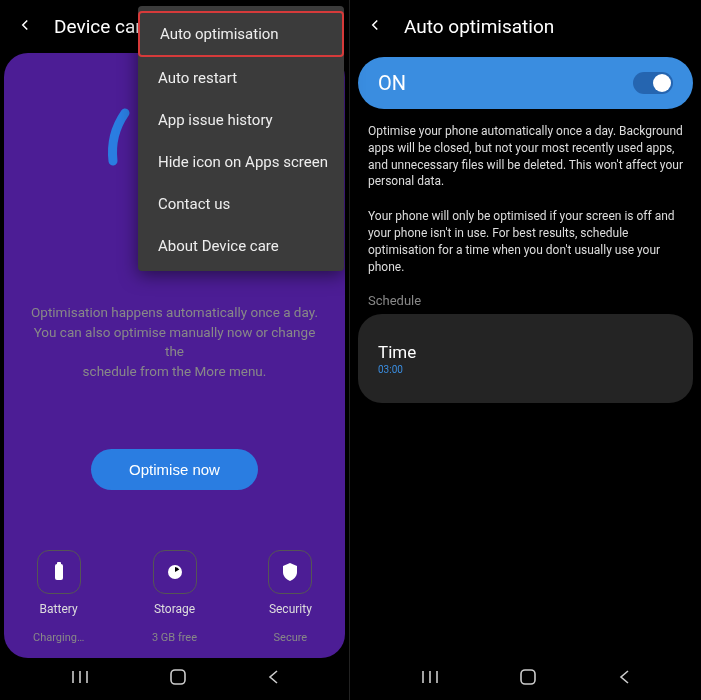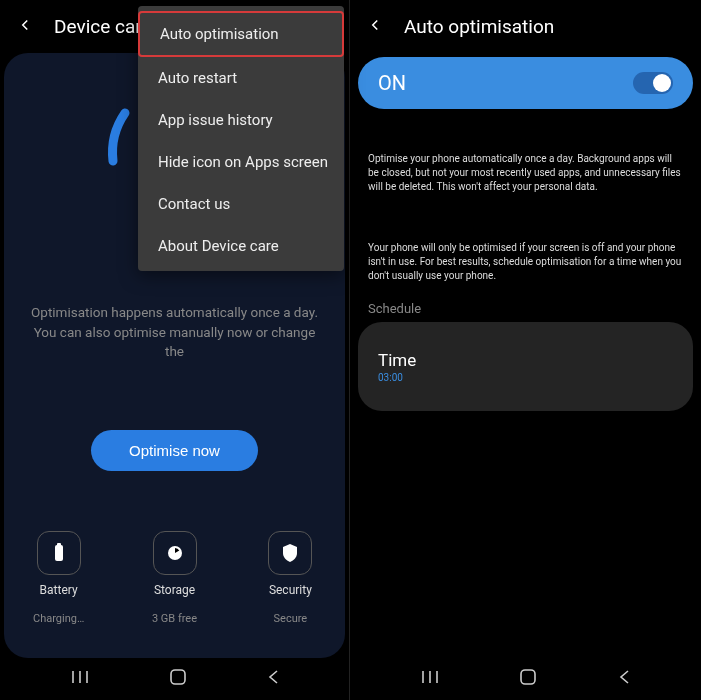--- a/index.html
+++ b/index.html
@@ -32,21 +32,21 @@
     font-size: 22px;
     font-weight: 300;
   }
   .header-title {
     font-size: 19px;
     font-weight: 400;
   }
 
   
   .card {
-    background: #0f172a;
+    background: #4c1d95;
     border-radius: 24px;
     margin: 0 4px;
     flex: 1;
     display: flex;
     flex-direction: column;
     align-items: center;
     padding: 6px 12px 8px;
     position: relative;
   }
   .arc-wrap {
@@ -163,24 +163,23 @@
     position: absolute;
     right: 2px;
     top: 2px;
     width: 18px;
     height: 18px;
     background: #fff;
     border-radius: 50%;
   }
   .desc {
     color: #ddd;
-    font-size: 10px;
+    font-size: 12px;
     line-height: 1.4;
     padding: 0 18px 18px;
-    margin-top: 29px;
   }
   .section-label {
     color: #888;
     font-size: 13px;
     padding: 0 18px 6px;
   }
   .time-card {
     background: #242424;
     border-radius: 24px;
     margin: 0 8px;
@@ -205,20 +204,21 @@
   <div class="card">
     <div class="arc-wrap">
       <svg class="arc-svg" viewBox="0 0 180 110">
         <path d="M 28 98 A 70 70 0 0 1 40 50" fill="none" stroke="#2a7de1" stroke-width="9" stroke-linecap="round"></path>
       </svg>
     </div>
 
     <div class="opt-text">
       <div>Optimisation happens automatically once a day.</div>
       <div>You can also optimise manually now or change the</div>
+      <div>schedule from the More menu.</div>
     </div>
 
     <button class="optimise-btn">Optimise now</button>
 
     <div class="stat-row">
       <div class="stat">
         <div class="stat-icon-box">
           <svg width="14" height="20" viewBox="0 0 14 20" fill="#fff">
               <rect x="3" y="2" width="8" height="16" rx="2"></rect>
               <rect x="5" y="0" width="4" height="3" rx="1"></rect>

